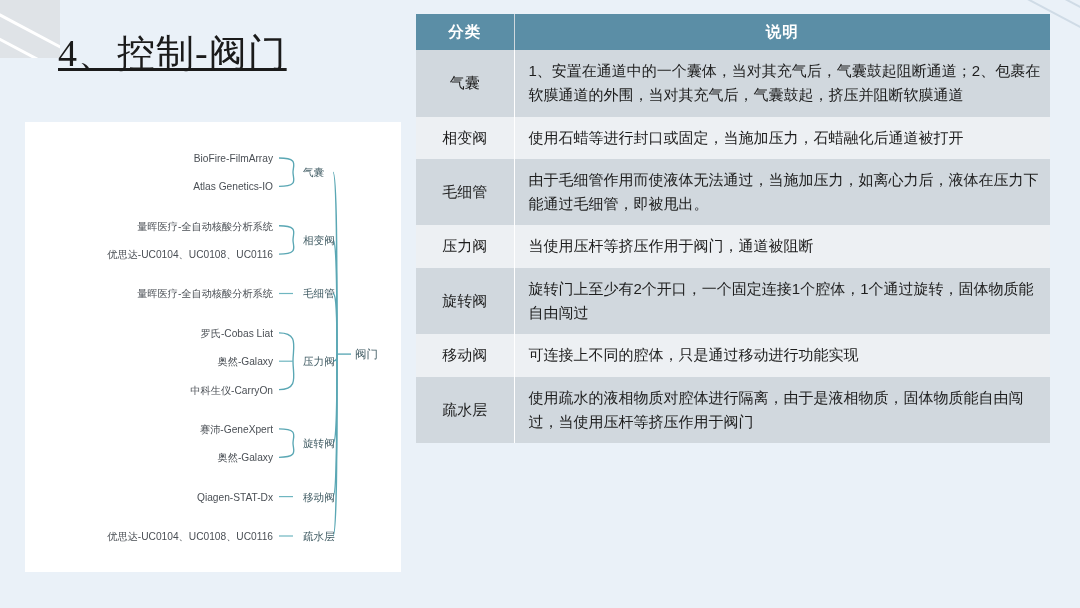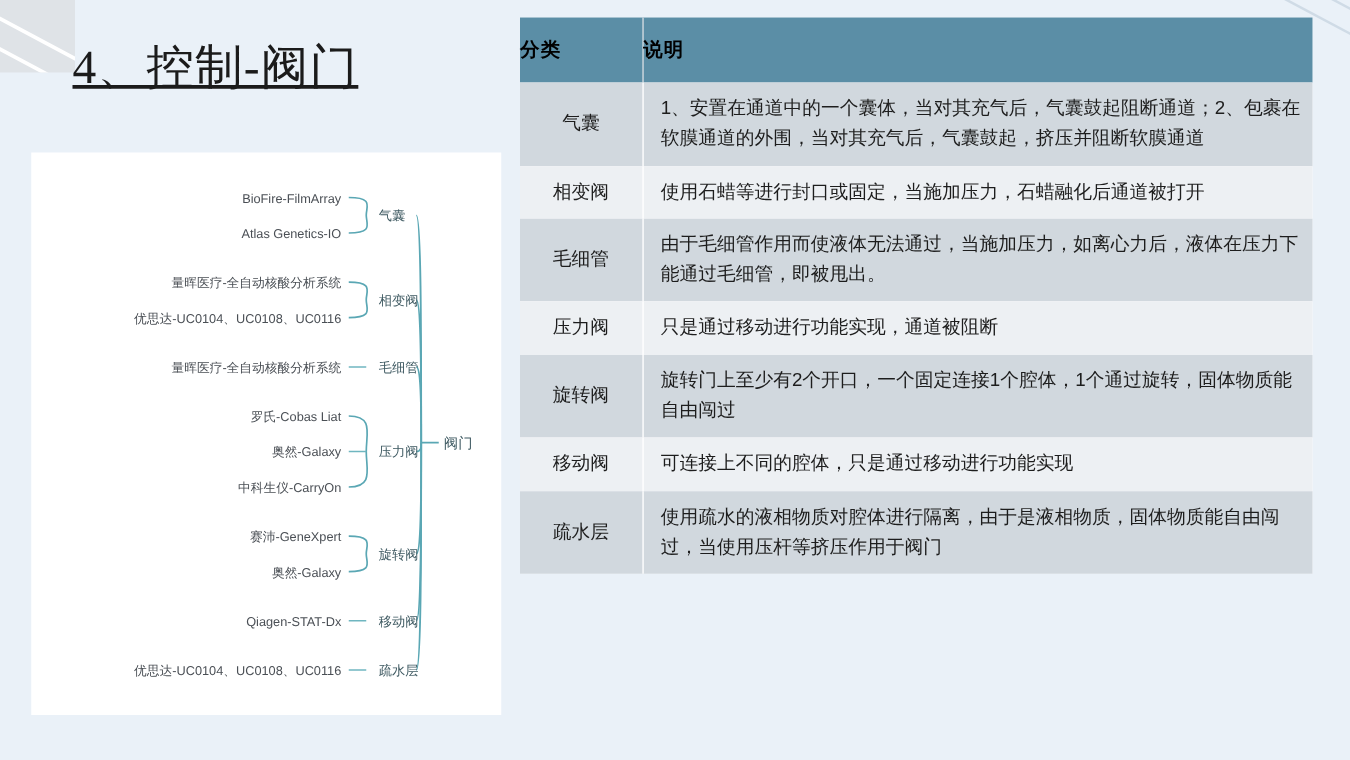--- a/index.html
+++ b/index.html
@@ -101,25 +101,25 @@
     left: 416px; top: 14px;
     width: 634px;
     border-collapse: collapse;
     table-layout: fixed;
     background: #ffffff;
   }
   #valve-table col.c1 { width: 98px; }
   #valve-table col.c2 { width: 536px; }
   #valve-table th {
     background: #5b8ea6;
-    color: #000000;
+    color: #ffffff;
     font-size: 15.5px;
     font-weight: bold;
-    height: 52px;
-    text-align: left;
+    height: 36px;
+    text-align: center;
     vertical-align: middle;
     border-right: 1px solid #cfd8de;
     letter-spacing: 1px;
   }
   #valve-table th:last-child { border-right: none; margin-left: 32px; }
   #valve-table td {
     font-size: 15px;
     color: #1d1d1d;
     vertical-align: middle;
     border-right: 1px solid #ffffff;
@@ -218,21 +218,21 @@
         <tr class="shade-b">
           <td class="cat">相变阀</td>
           <td class="desc">使用石蜡等进行封口或固定，当施加压力，石蜡融化后通道被打开</td>
         </tr>
         <tr class="shade-a">
           <td class="cat">毛细管</td>
           <td class="desc">由于毛细管作用而使液体无法通过，当施加压力，如离心力后，液体在压力下能通过毛细管，即被甩出。</td>
         </tr>
         <tr class="shade-b">
           <td class="cat">压力阀</td>
-          <td class="desc">只是通过移动进行功能实现，通道被阻断</td>
+          <td class="desc">当使用压杆等挤压作用于阀门，通道被阻断</td>
         </tr>
         <tr class="shade-a">
           <td class="cat">旋转阀</td>
           <td class="desc">旋转门上至少有2个开口，一个固定连接1个腔体，1个通过旋转，固体物质能自由闯过</td>
         </tr>
         <tr class="shade-b">
           <td class="cat">移动阀</td>
           <td class="desc">可连接上不同的腔体，只是通过移动进行功能实现</td>
         </tr>
         <tr class="shade-a">

